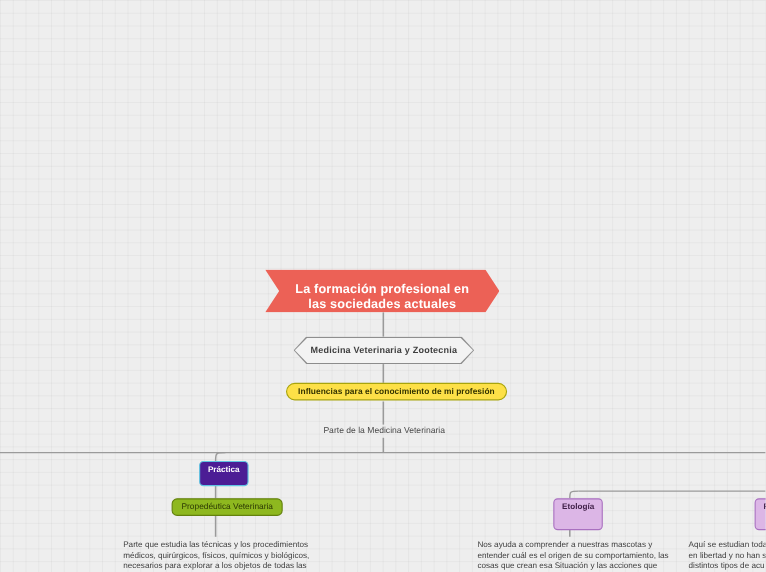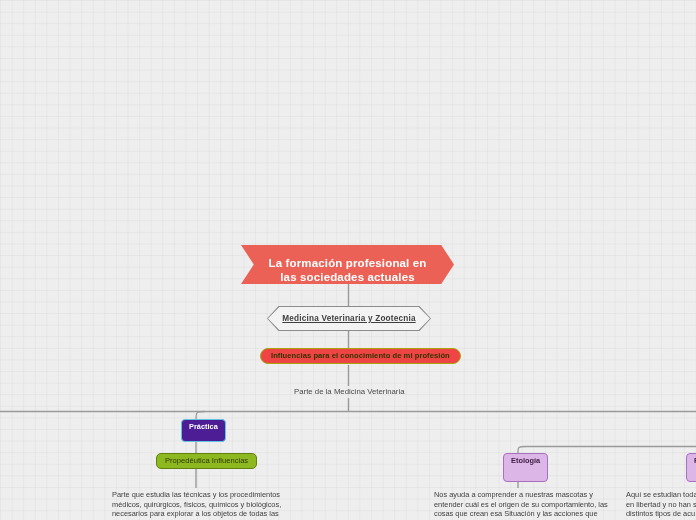--- a/index.html
+++ b/index.html
@@ -69,21 +69,20 @@
     top: 306px;
     width: 164px;
     height: 25px;
     display: flex;
     align-items: center;
     justify-content: center;
     font-size: 8.2px;
     font-weight: bold;
     color: #3f3f3f;
     letter-spacing: 0.2px;
-    text-decoration: underline;
   }
   .node-hex .hexbg {
     position: absolute;
     inset: 0;
     background: #8c8c8c;
     -webkit-clip-path: polygon(0 50%, 7% 0, 93% 0, 100% 50%, 93% 100%, 7% 100%);
     clip-path: polygon(0 50%, 7% 0, 93% 0, 100% 50%, 93% 100%, 7% 100%);
   }
   .node-hex .hexfg {
     position: absolute;
@@ -97,21 +96,21 @@
     z-index: 2;
   }
 
   
   .node-pill-yellow {
     left: 260px;
     top: 348px;
     height: 16px;
     padding: 0 10px;
     border-radius: 9px;
-    background: #ef4444;
+    background: #fde047;
     border: 1px solid #a8a40d;
     color: #333300;
     font-size: 7.6px;
     font-weight: bold;
     line-height: 14px;
     letter-spacing: 0.05px;
   }
 
   
   .node-plain {
@@ -227,21 +226,21 @@
 
   <div class="node node-plain">
     <span>Parte de la Medicina Veterinaria</span>
   </div>
 
   <div class="node node-badge-blue">
     <span>Práctica</span>
   </div>
 
   <div class="node node-box-green">
-    <span>Propedéutica Influencias</span>
+    <span>Propedéutica Veterinaria</span>
   </div>
 
   <div class="desc desc-1">Parte que estudia las técnicas y los procedimientos médicos, quirúrgicos, físicos, químicos y biológicos, necesarios para explorar a los objetos de todas las especies</div>
 
   <div class="node node-badge-purple">
     <span>Etología</span>
   </div>
 
   <div class="desc desc-2">Nos ayuda a comprender a nuestras mascotas y entender cuál es el origen de su comportamiento, las cosas que crean esa Situación y las acciones que debemos emprender para ponerle fin a estar</div>
 

